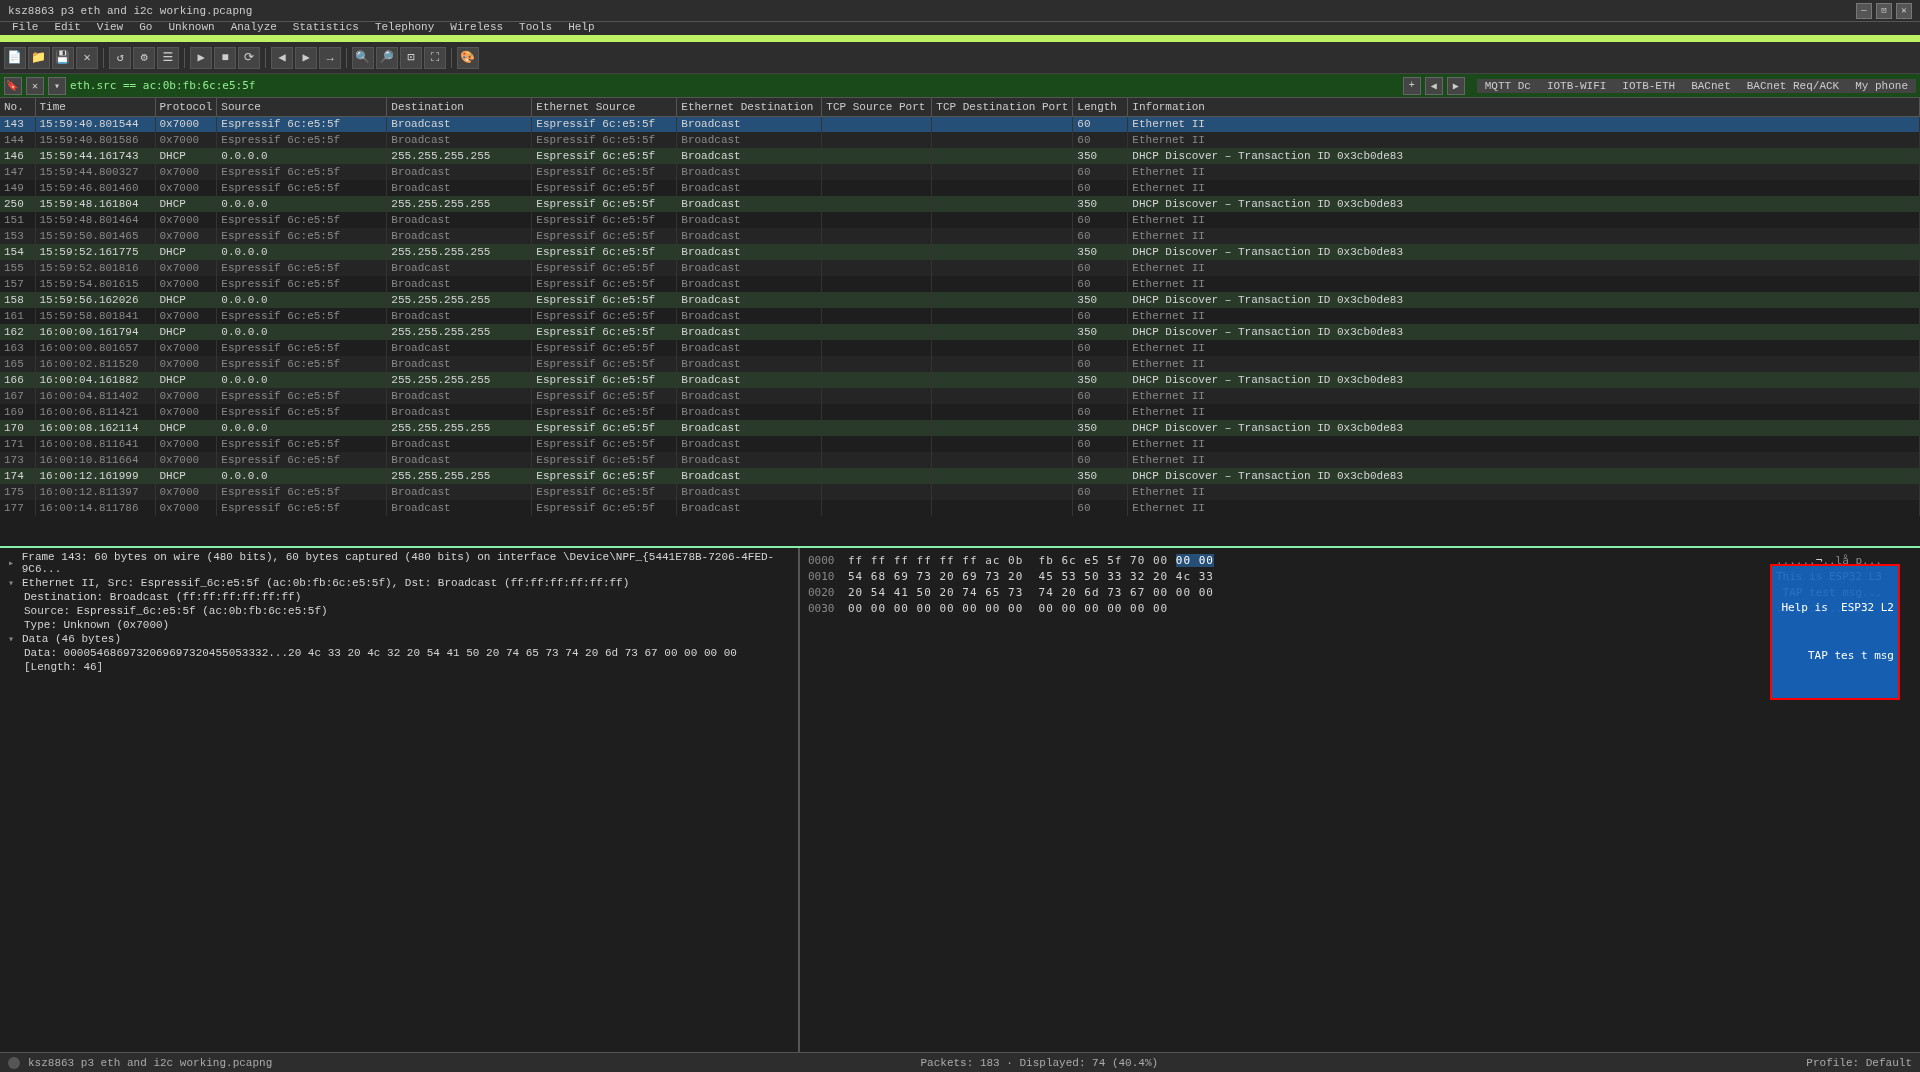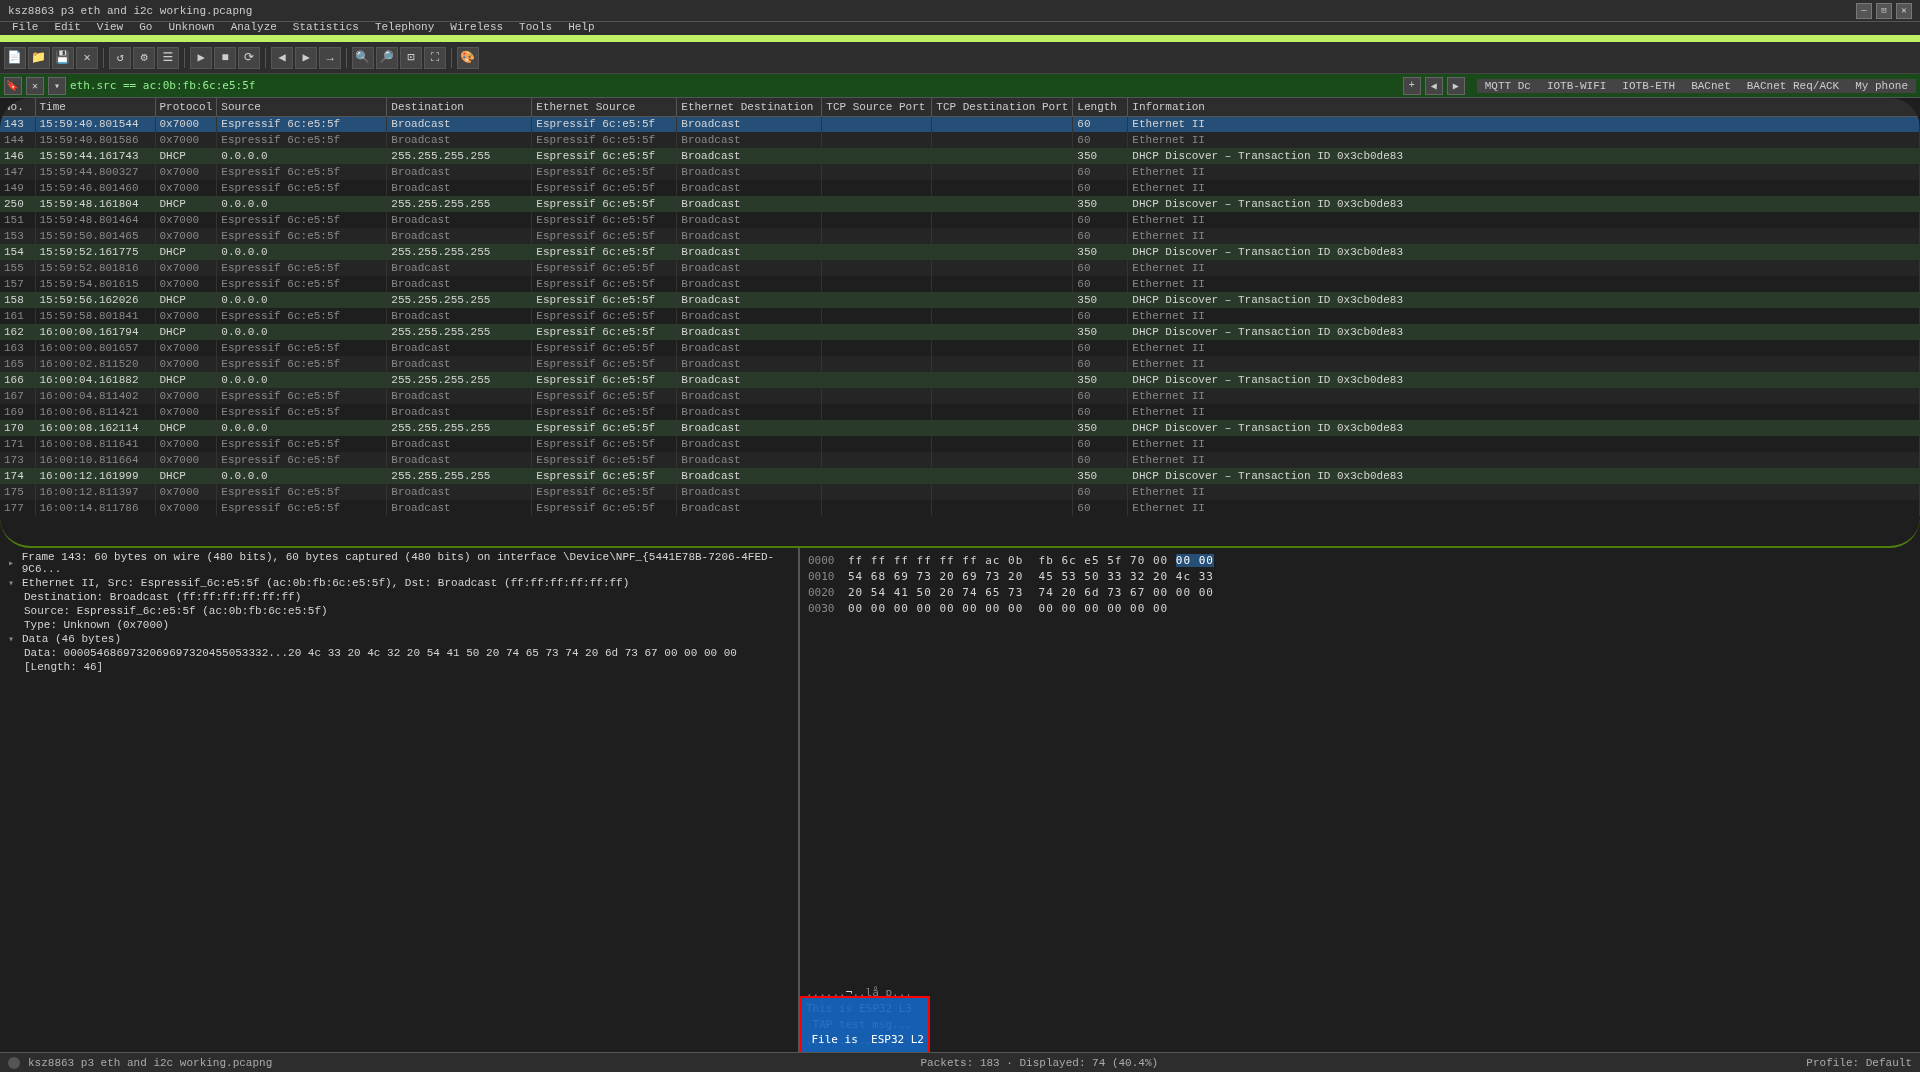--- a/index.html
+++ b/index.html
@@ -65,22 +65,21 @@
     }
     .filter-input { flex: 1; background: #1a4a1a; border: none; color: #90ee90; font-family: monospace; font-size: 11px; outline: none; }
     .filter-btn { width: 18px; height: 18px; background: #444; border: 1px solid #666; color: #ccc; font-size: 10px; display: flex; align-items: center; justify-content: center; cursor: pointer; }
 
     
     .packet-list {
       flex: 0 0 auto;
       height: 450px;
       overflow: hidden;
       background: #1e1e1e;
-      border-bottom: 2px solid #4d7c0f;
-      border-radius: 30px;
+      border-bottom: 2px solid #86efac;
     }
 
     
     .packet-table {
       width: 100%;
       border-collapse: collapse;
       font-size: 11px;
     }
     .packet-table thead tr {
       background: #2d2d2d;
@@ -140,21 +139,21 @@
       gap: 4px;
     }
     .detail-indent { padding-left: 24px; }
     .expand-icon { color: #888; font-size: 10px; width: 10px; }
 
     
     .hex-area {
       flex: 1;
       background: #1e1e1e;
       display: flex;
-      flex-direction: column;
+      flex-direction: row;
       overflow: hidden;
     }
     .hex-left {
       flex: 1;
       padding: 4px 8px;
       font-family: 'Consolas', monospace;
       font-size: 11px;
       color: #d4d4d4;
       overflow: auto;
     }
@@ -691,21 +690,21 @@
       </div>
     </div>
 
     <div class="ascii-panel" style="position:relative;">
       <div class="ascii-line"><span style="color:#888">......<span style="color:#d4d4d4">¬</span>..lå_p...</span></div>
       <div class="ascii-line">This is ESP32 L3</div>
       <div class="ascii-line"> TAP test msg...</div>
       <div class="ascii-line">..............</div>
 
       <div class="red-box" style="top: 16px; left: 0; width: 130px;">
-        <div>File is  ESP32 L2</div>
+        <div>Help is  ESP32 L2</div>
         <div> TAP tes t msg</div>
       </div>
     </div>
   </div>
 </div>
 
 <div class="status-bar">
   <div class="status-left">
     <div class="status-indicator"></div>
     <span>ksz8863 p3 eth and i2c working.pcapng</span>

